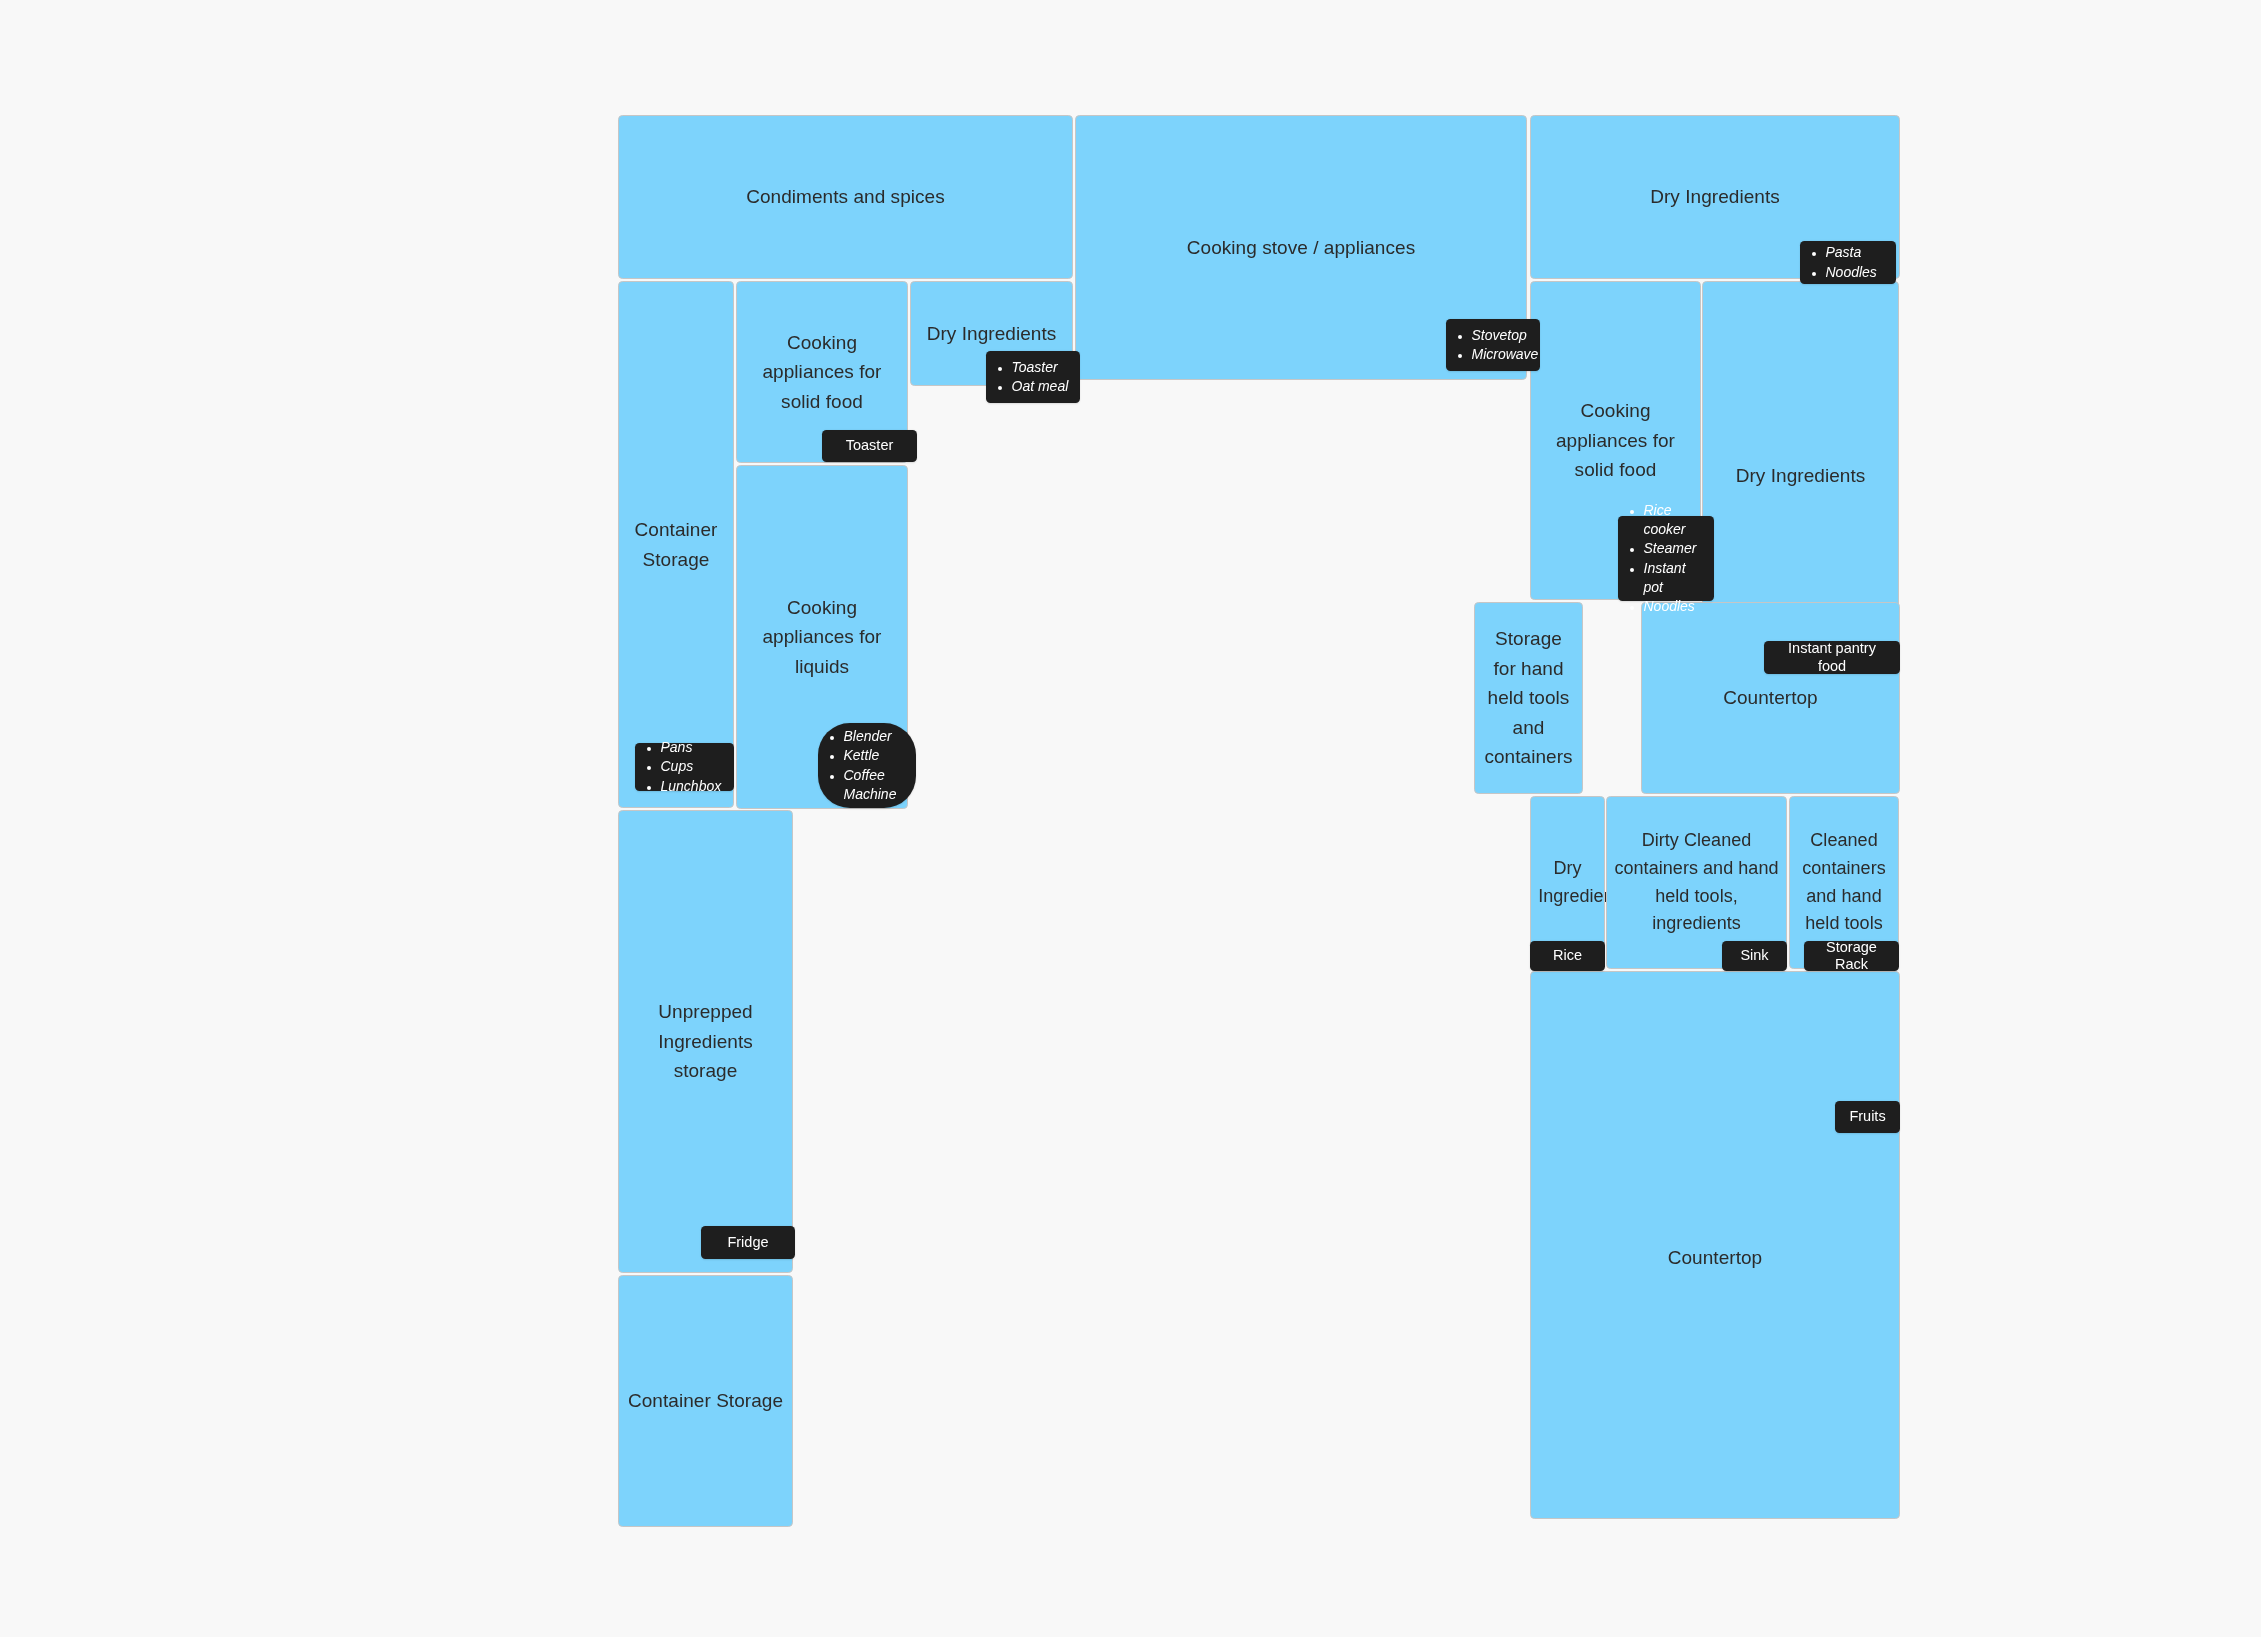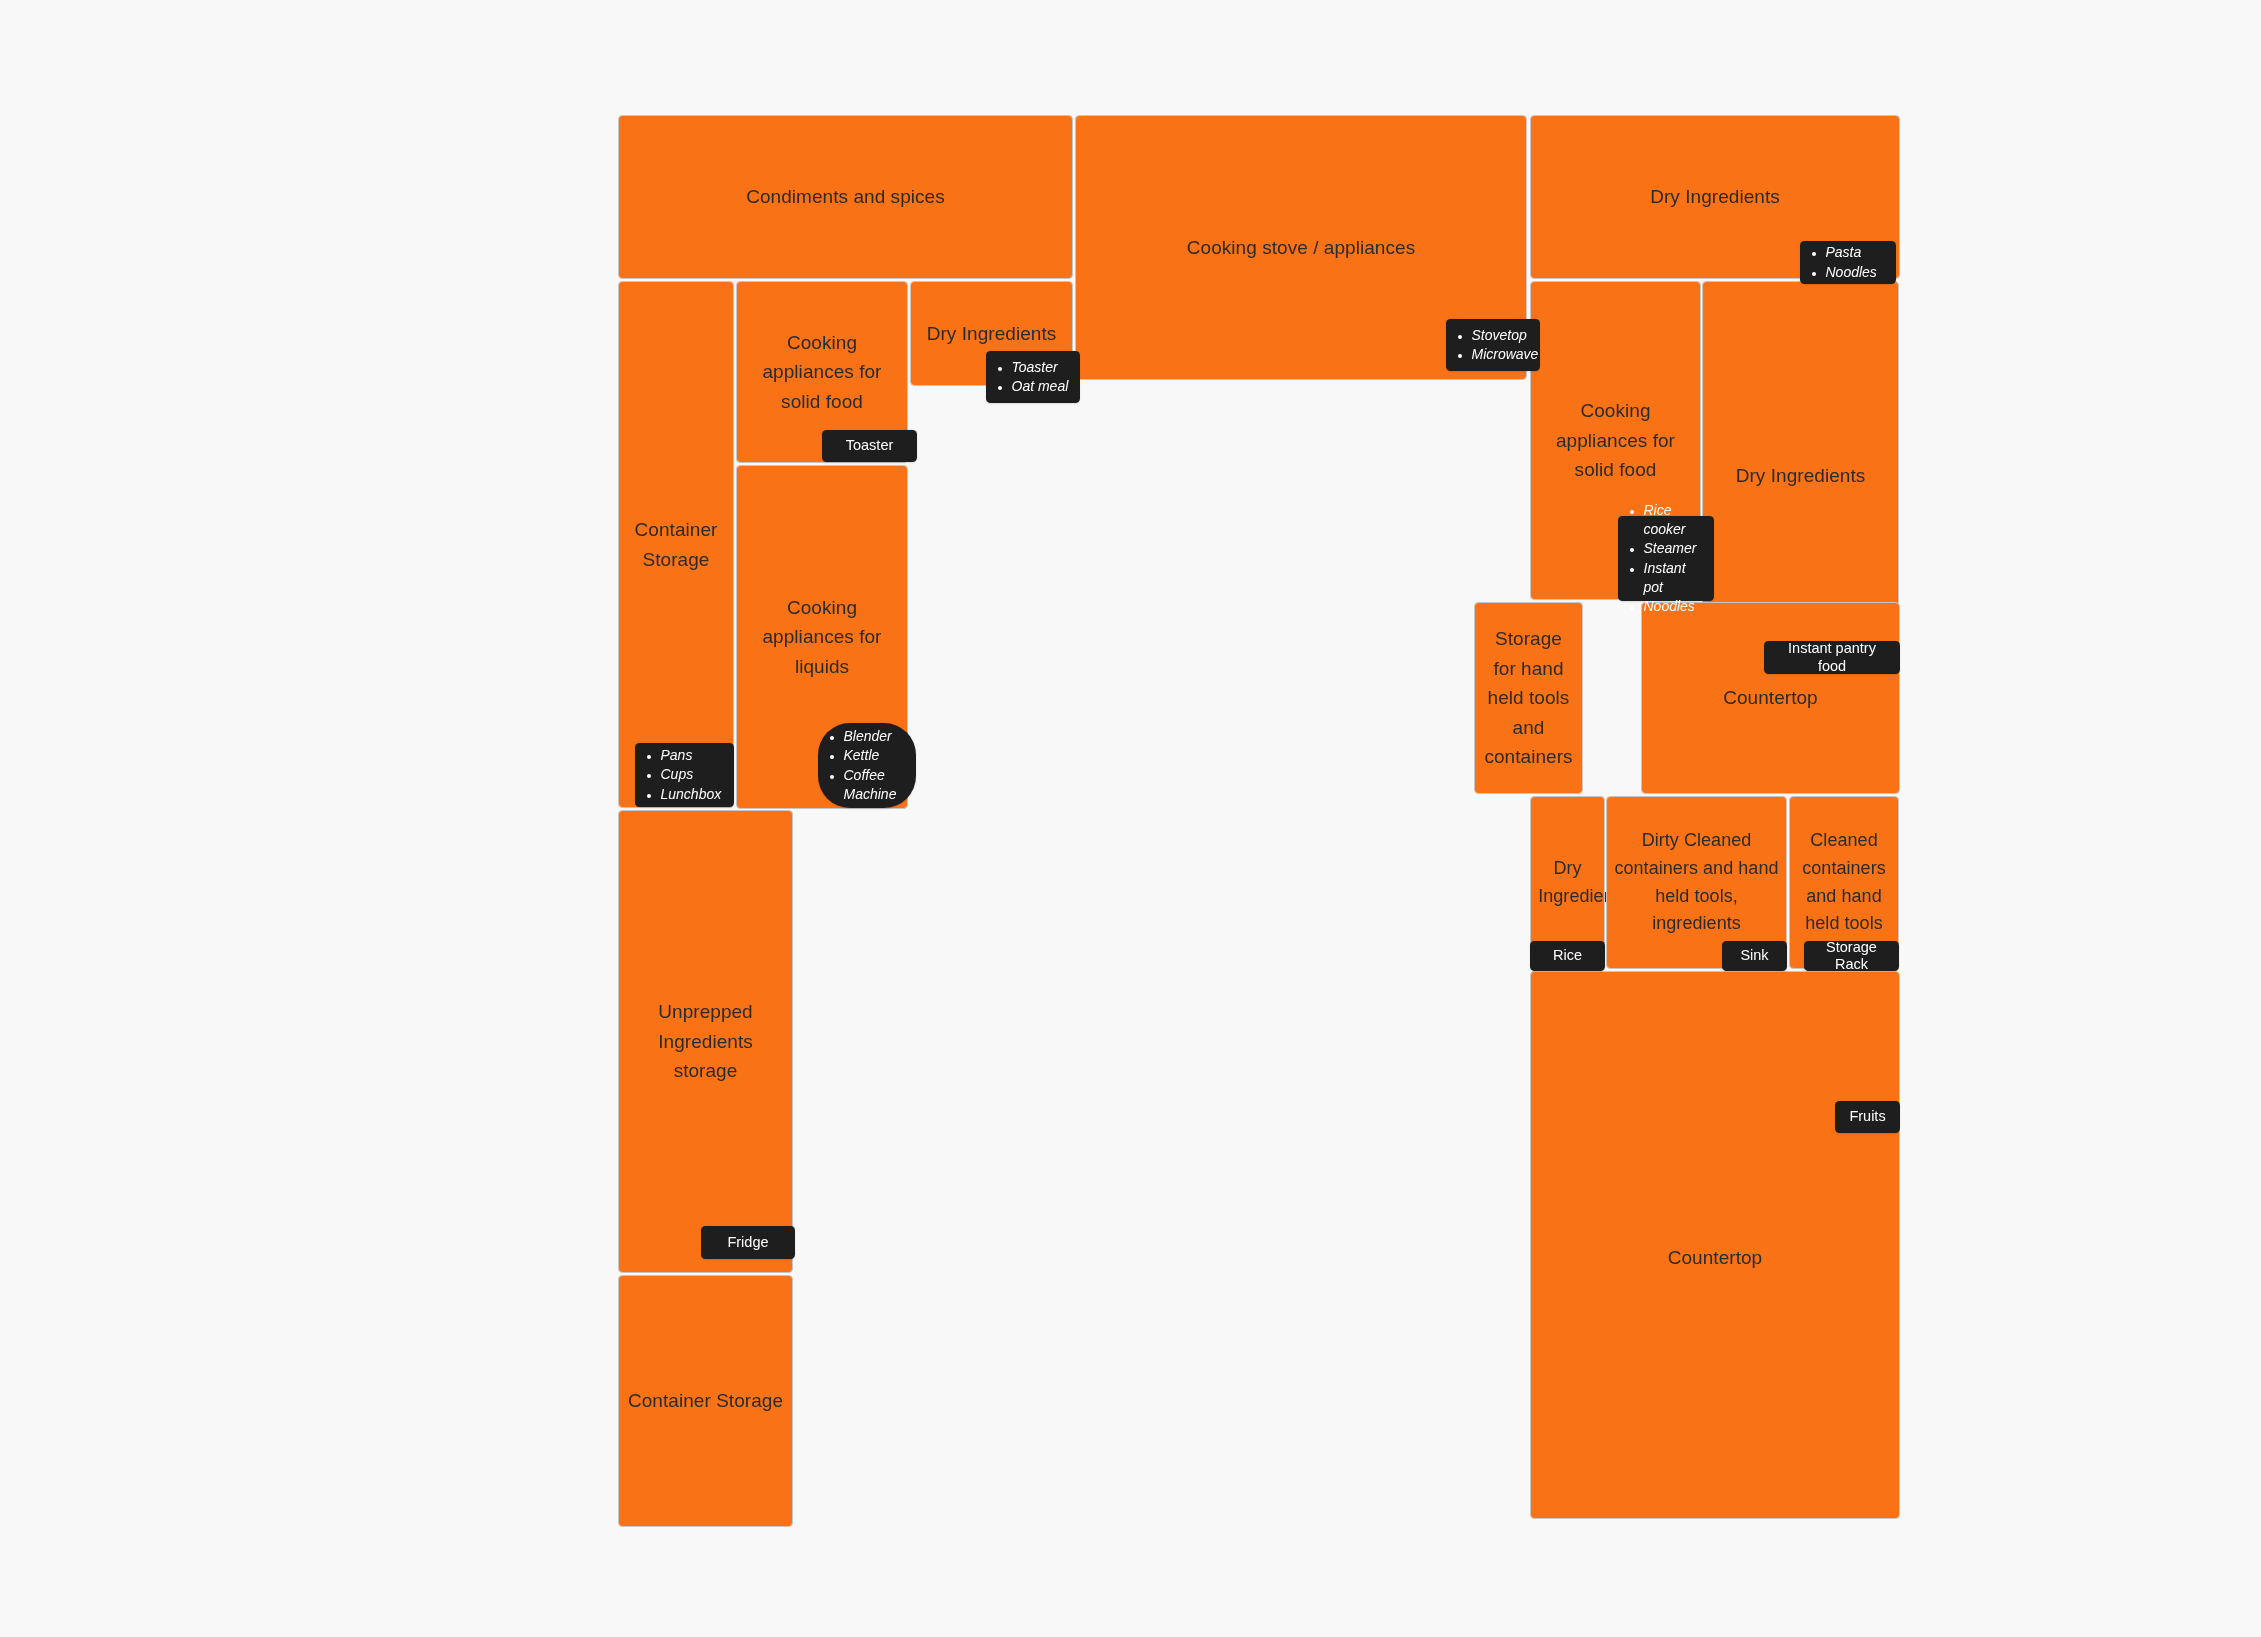--- a/index.html
+++ b/index.html
@@ -11,21 +11,21 @@
   }
   #stage {
     position: relative;
     width: 2514px;
     height: 1637px;
     background: #f8f8f8;
     overflow: hidden;
   }
   .zone {
     position: absolute;
-    background: #f97316;
+    background: #7dd3fc;
     border: 1.4px solid #c6c6c6;
     border-radius: 4.5px;
     box-sizing: border-box;
     display: flex;
     align-items: center;
     justify-content: center;
     color: #2b2b2b;
     text-align: center;
   }
   .zone .zlabel {
@@ -178,21 +178,21 @@
     <ul>
       <li>Rice cooker</li>
       <li>Steamer</li>
       <li>Instant pot</li>
       <li>Noodles</li>
     </ul>
   </div>
 
   <div class="tag single" style="left:1764px; top:641px; width:136px; height:33px;">Instant pantry food</div>
 
-  <div class="tag list" style="left:635px; top:743px; width:99px; height:64px;">
+  <div class="tag list" style="left:635px; top:743px; width:99px; height:48px;">
     <ul>
       <li>Pans</li>
       <li>Cups</li>
       <li>Lunchbox</li>
     </ul>
   </div>
 
   <div class="tag list" style="left:818px; top:723px; width:98px; height:85px;border-radius:32px;">
     <ul>
       <li>Blender</li>

